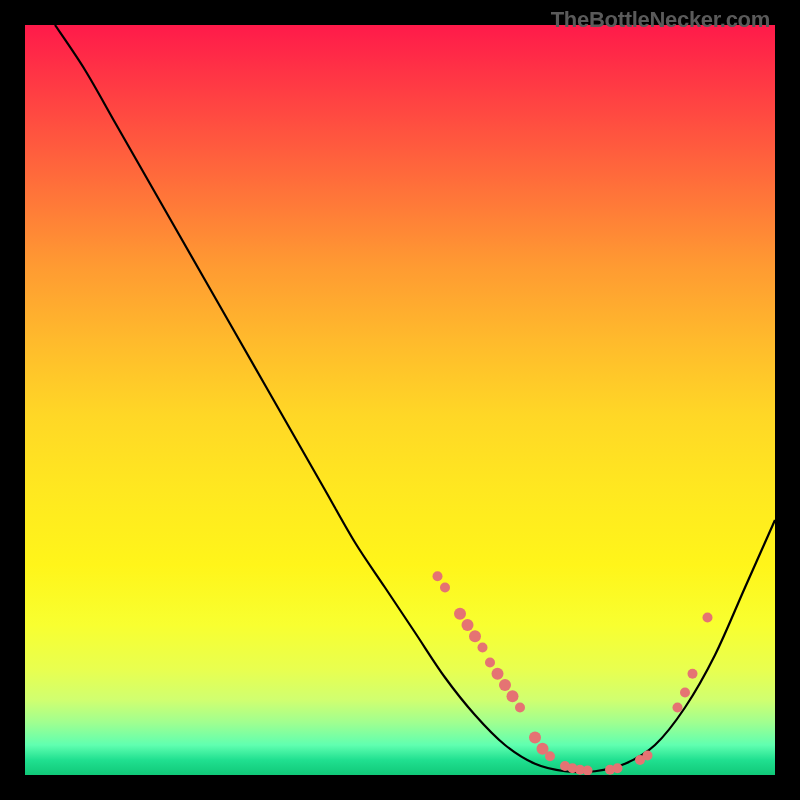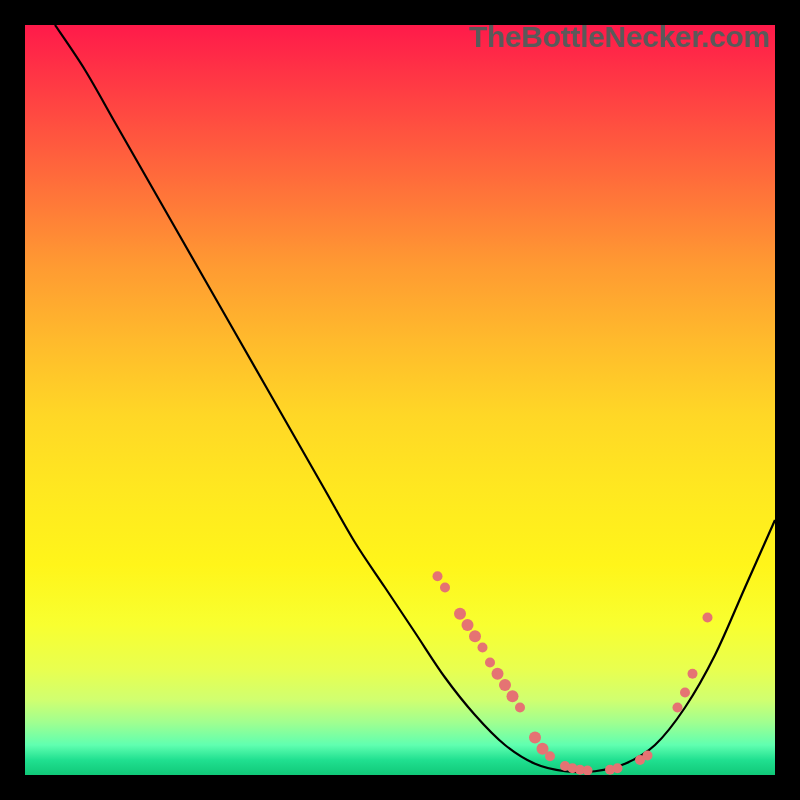--- a/index.html
+++ b/index.html
@@ -29,24 +29,24 @@
       #f8ff30 80%,
       #e8ff50 86%,
       #d0ff70 90%,
       #a0ff90 93%,
       #60ffb0 96%,
       #20e090 98%,
       #10c878 100%);
   }
   .watermark {
     position: absolute;
-    top: 20px;
+    top: 7px;
     right: 30px;
     font-family: Arial, Helvetica, sans-serif;
-    font-size: 30px;
+    font-size: 22px;
     font-weight: 600;
     color: #5a5a5a;
     letter-spacing: -0.3px;
     z-index: 5;
   }
   svg.plot {
     position: absolute;
     left: 25px;
     top: 25px;
     width: 750px;

